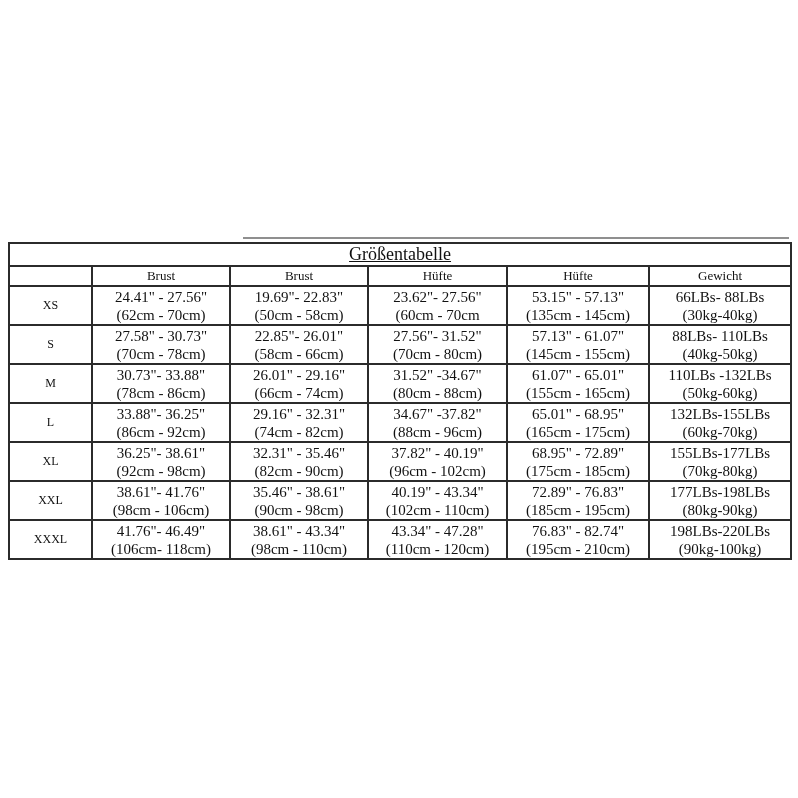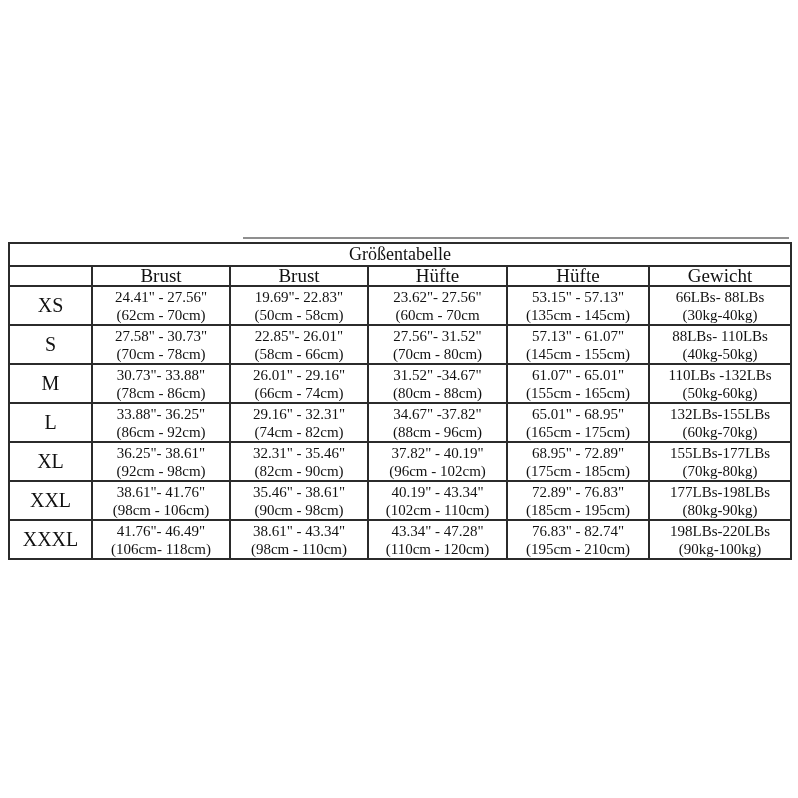--- a/index.html
+++ b/index.html
@@ -39,32 +39,33 @@
     text-align: center;
     vertical-align: middle;
     padding: 0;
     font-weight: normal;
     overflow: hidden;
   }
   .title-cell {
     font-size: 18px;
     height: 21px;
     line-height: 21px;
+    text-decoration: underline;
   }
   tr.head-row th {
-    font-size: 19px;
+    font-size: 13px;
     height: 18px;
     line-height: 18px;
   }
   tr.data-row td {
     height: 37px;
     font-size: 15px;
   }
   tr.data-row .size-cell {
-    font-size: 20px;
+    font-size: 12px;
   }
   .ln {
     display: block;
     line-height: 18px;
   }
 </style>
 </head>
 <body>
 
 <div class="scan-artifact"></div>

